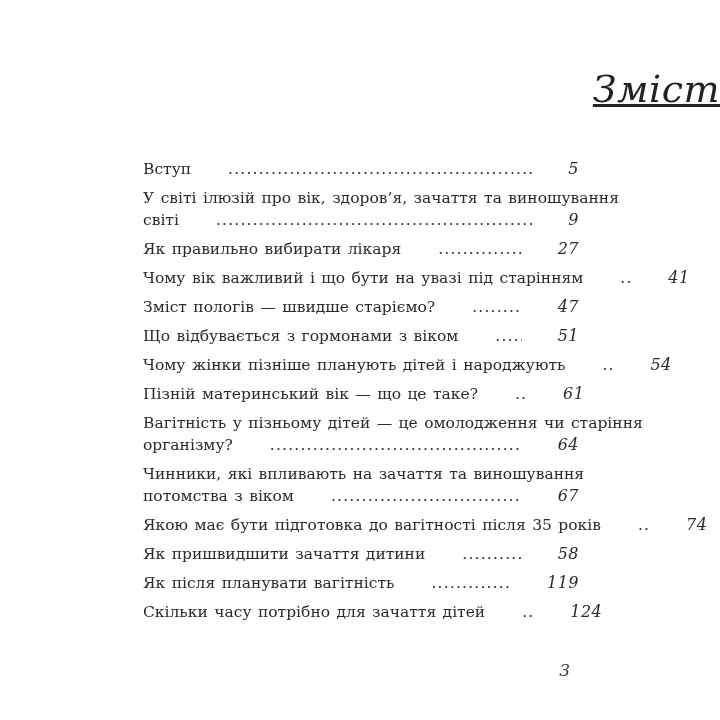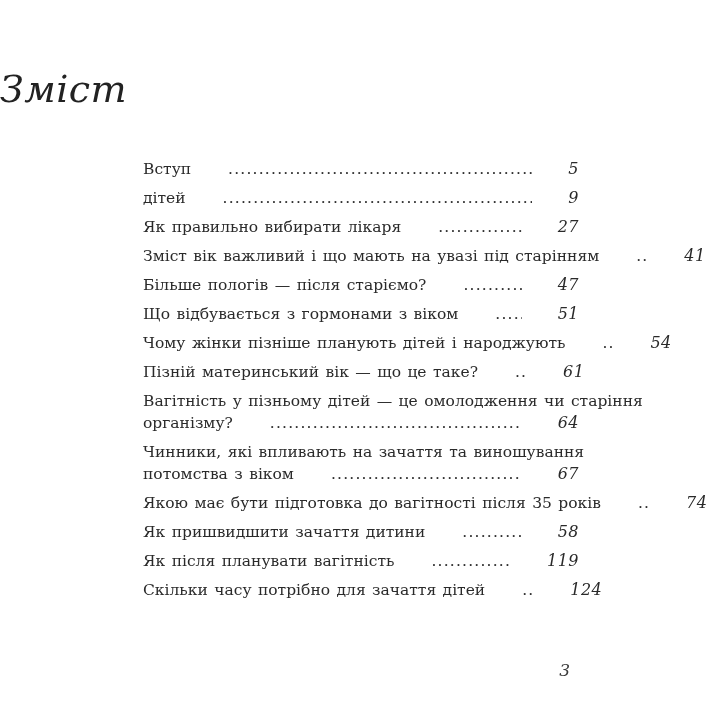--- a/index.html
+++ b/index.html
@@ -14,27 +14,28 @@
     color: #2a2a2a;
     position: relative;
     overflow: hidden;
   }
   .page {
     position: absolute;
     inset: 0;
   }
   .page-title {
     margin: 68px 0 16px 0;
-    text-align: left;
+    text-align: right;
     font-style: italic;
     font-weight: 400;
     font-size: 38px;
     line-height: 42px;
     letter-spacing: 0.5px;
     color: #222222;
+    text-decoration: underline;
   }
   .toc-list {
     position: absolute;
     left: 143px;
     width: 436px;
     top: 158px;
   }
   .toc-entry {
     margin-bottom: 7px;
     font-size: 15.5px;
@@ -89,43 +90,44 @@
 
   <div class="toc-list" id="toc-list">
       <div class="toc-entry">
         <div class="toc-last-line">
           <span class="toc-text">Вступ</span>
           <span class="leader"></span>
           <span class="toc-page">5</span>
         </div>
       </div>
       <div class="toc-entry">
+        <div class="toc-pre-line">У світі ілюзій про вік, здоров’я, зачаття та виношування</div>
         <div class="toc-last-line">
-          <span class="toc-text">дітей</span>
+          <span class="toc-text">світі</span>
           <span class="leader"></span>
           <span class="toc-page">9</span>
         </div>
       </div>
       <div class="toc-entry">
         <div class="toc-last-line">
           <span class="toc-text">Як правильно вибирати лікаря</span>
           <span class="leader"></span>
           <span class="toc-page">27</span>
         </div>
       </div>
       <div class="toc-entry">
         <div class="toc-last-line">
-          <span class="toc-text">Зміст вік важливий і що мають на увазі під старінням</span>
+          <span class="toc-text">Чому вік важливий і що бути на увазі під старінням</span>
           <span class="leader"></span>
           <span class="toc-page">41</span>
         </div>
       </div>
       <div class="toc-entry">
         <div class="toc-last-line">
-          <span class="toc-text">Більше пологів — після старіємо?</span>
+          <span class="toc-text">Зміст пологів — швидше старіємо?</span>
           <span class="leader"></span>
           <span class="toc-page">47</span>
         </div>
       </div>
       <div class="toc-entry">
         <div class="toc-last-line">
           <span class="toc-text">Що відбувається з гормонами з віком</span>
           <span class="leader"></span>
           <span class="toc-page">51</span>
         </div>

